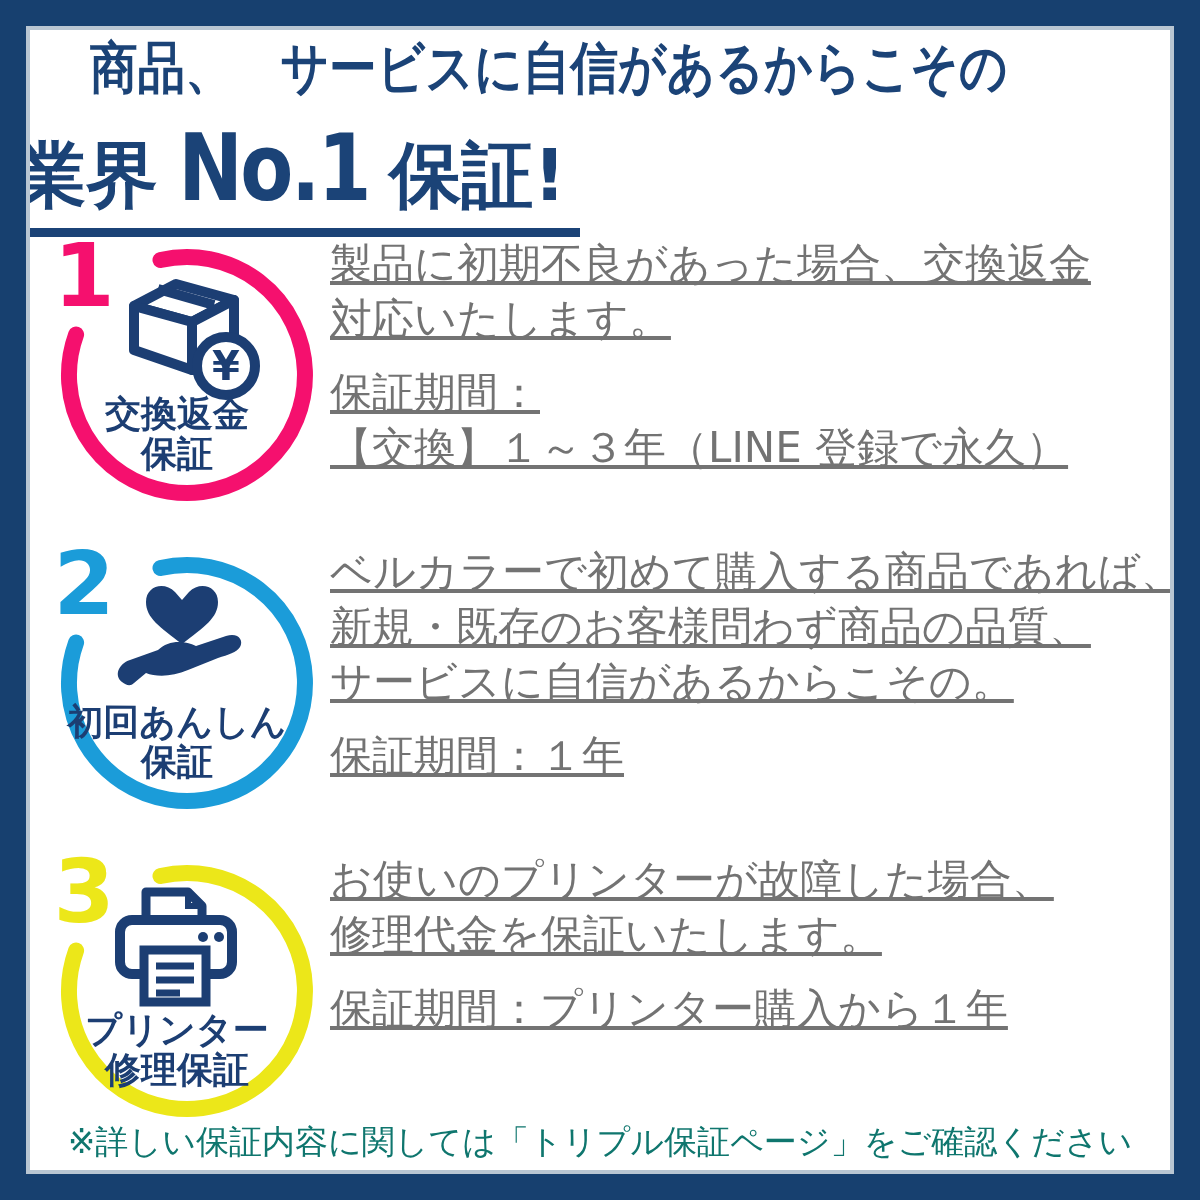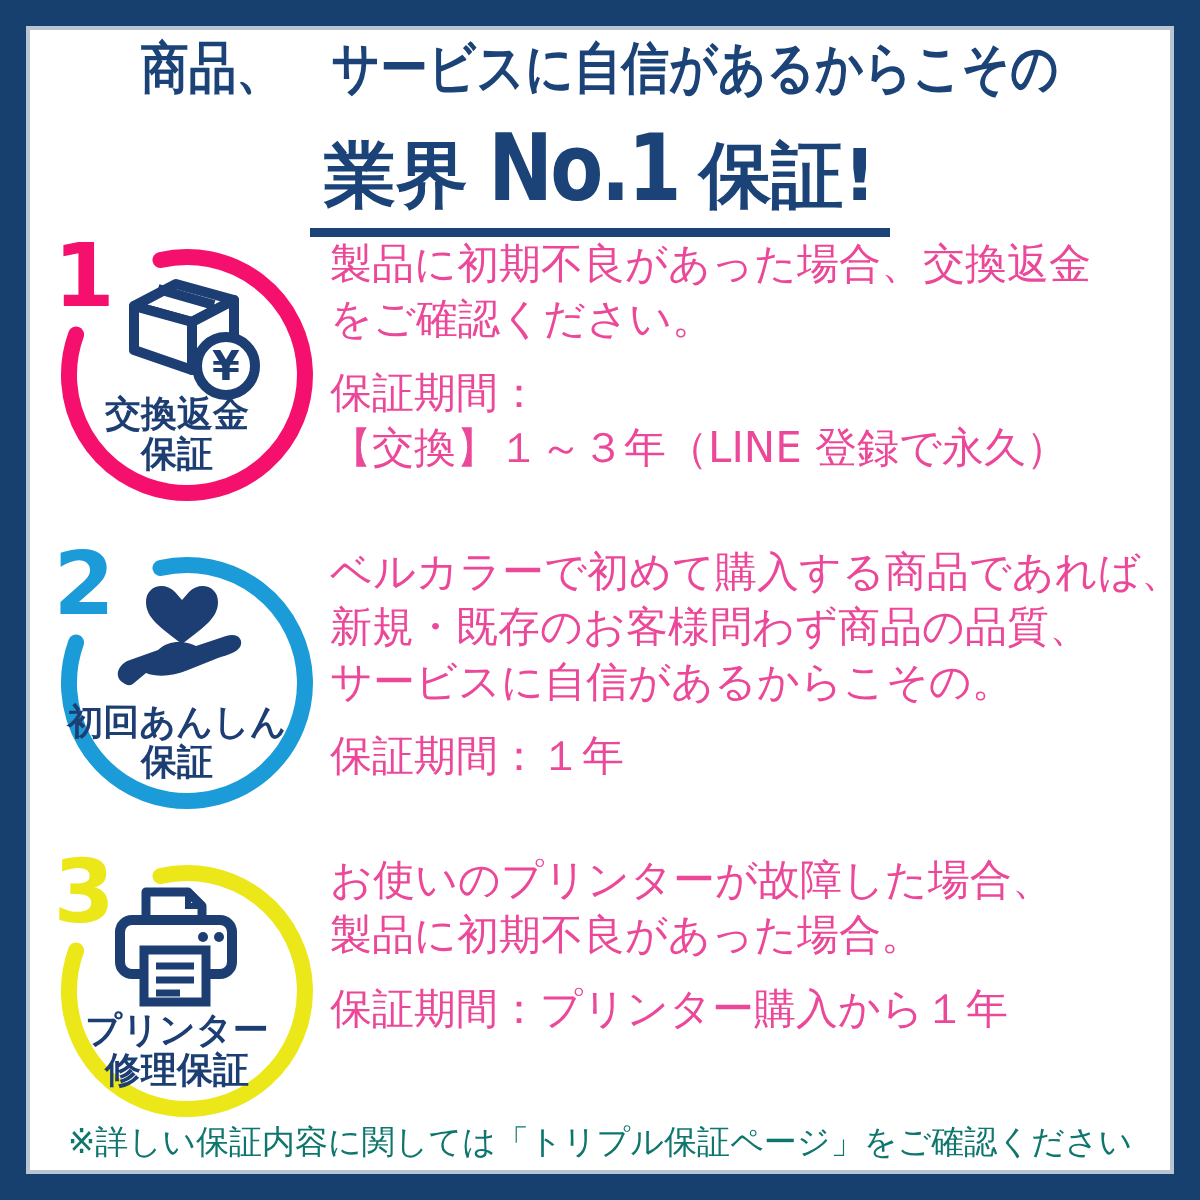--- a/index.html
+++ b/index.html
@@ -12,21 +12,21 @@
   }
   .frame{
     position:absolute;inset:0;
     border:26px solid #17406f;
     box-shadow:0 0 0 4px #b9c6d2 inset;
     pointer-events:none;z-index:6;
   }
   
   .hdr{
     position:absolute;top:36px;left:0;right:0;
-    text-align:center;color:#1b4377;z-index:2;
+    text-align:left;color:#1b4377;z-index:2;
   }
   .t1{
     font-size:56px;font-weight:bold;line-height:1.15;
     transform:scaleX(.85);transform-origin:50% 50%;
     white-space:nowrap;
   }
   .t2wrap{
     display:inline-block;margin-top:21px;
     border-bottom:9px solid #1b4377;
     padding:0 14px 10px 14px;line-height:1.05;white-space:nowrap;
@@ -39,22 +39,23 @@
   }
   
   .row{position:absolute;left:42px;display:flex;z-index:2;}
   .row1{top:230px;} .row2{top:538px;} .row3{top:846px;}
   .badge{width:270px;height:270px;flex:0 0 270px;position:relative;}
   .badge svg{overflow:visible;display:block;}
   .num{font-size:88px;font-weight:bold;}
   .blabel{font-size:36px;font-weight:bold;fill:#1c3e73;}
   .text{
     margin-left:18px;padding-top:6px;
-    color:#ec4899;font-size:42px;line-height:55px;
+    color:#737373;font-size:42px;line-height:55px;
     white-space:nowrap;
+    text-decoration:underline;
   }
   .text p{margin:0;}
   .text .period{margin-top:19px;}
   
   .note{
     position:absolute;top:1120px;left:0;right:0;
     text-align:center;font-size:33px;color:#0f766e;z-index:2;
     white-space:nowrap;
   }
 </style>
@@ -85,21 +86,21 @@
           <text x="112" y="102" font-size="40" font-weight="bold" fill="#1c3e73" text-anchor="middle">¥</text>
         </g>
         <text class="blabel" x="135" y="196" text-anchor="middle">交換返金</text>
         <text class="blabel" x="135" y="236" text-anchor="middle">保証</text>
       </svg>
     </div>
     <div class="text">
       <p class="desc">
         </p>
         <div>製品に初期不良があった場合、交換返金</div>
-        <div>をご確認ください。</div>
+        <div>対応いたします。</div>
       <p></p>
       <p class="period">
         </p>
         <div>保証期間：</div>
         <div>【交換】１～３年（LINE 登録で永久）</div>
       <p></p>
     </div>
   </section>
 
   <section class="row row2">
@@ -146,21 +147,21 @@
           <line x1="40" y1="101" x2="64" y2="101" stroke="#1c3e73" stroke-width="7"></line>
         </g>
         <text class="blabel" x="135" y="196" text-anchor="middle">プリンター</text>
         <text class="blabel" x="135" y="236" text-anchor="middle">修理保証</text>
       </svg>
     </div>
     <div class="text">
       <p class="desc">
         </p>
         <div>お使いのプリンターが故障した場合、</div>
-        <div>製品に初期不良があった場合。</div>
+        <div>修理代金を保証いたします。</div>
       <p></p>
       <p class="period">
         </p>
         <div>保証期間：プリンター購入から１年</div>
       <p></p>
     </div>
   </section>
 
   <div class="note">※詳しい保証内容に関しては「トリプル保証ページ」をご確認ください</div>
 </div>

